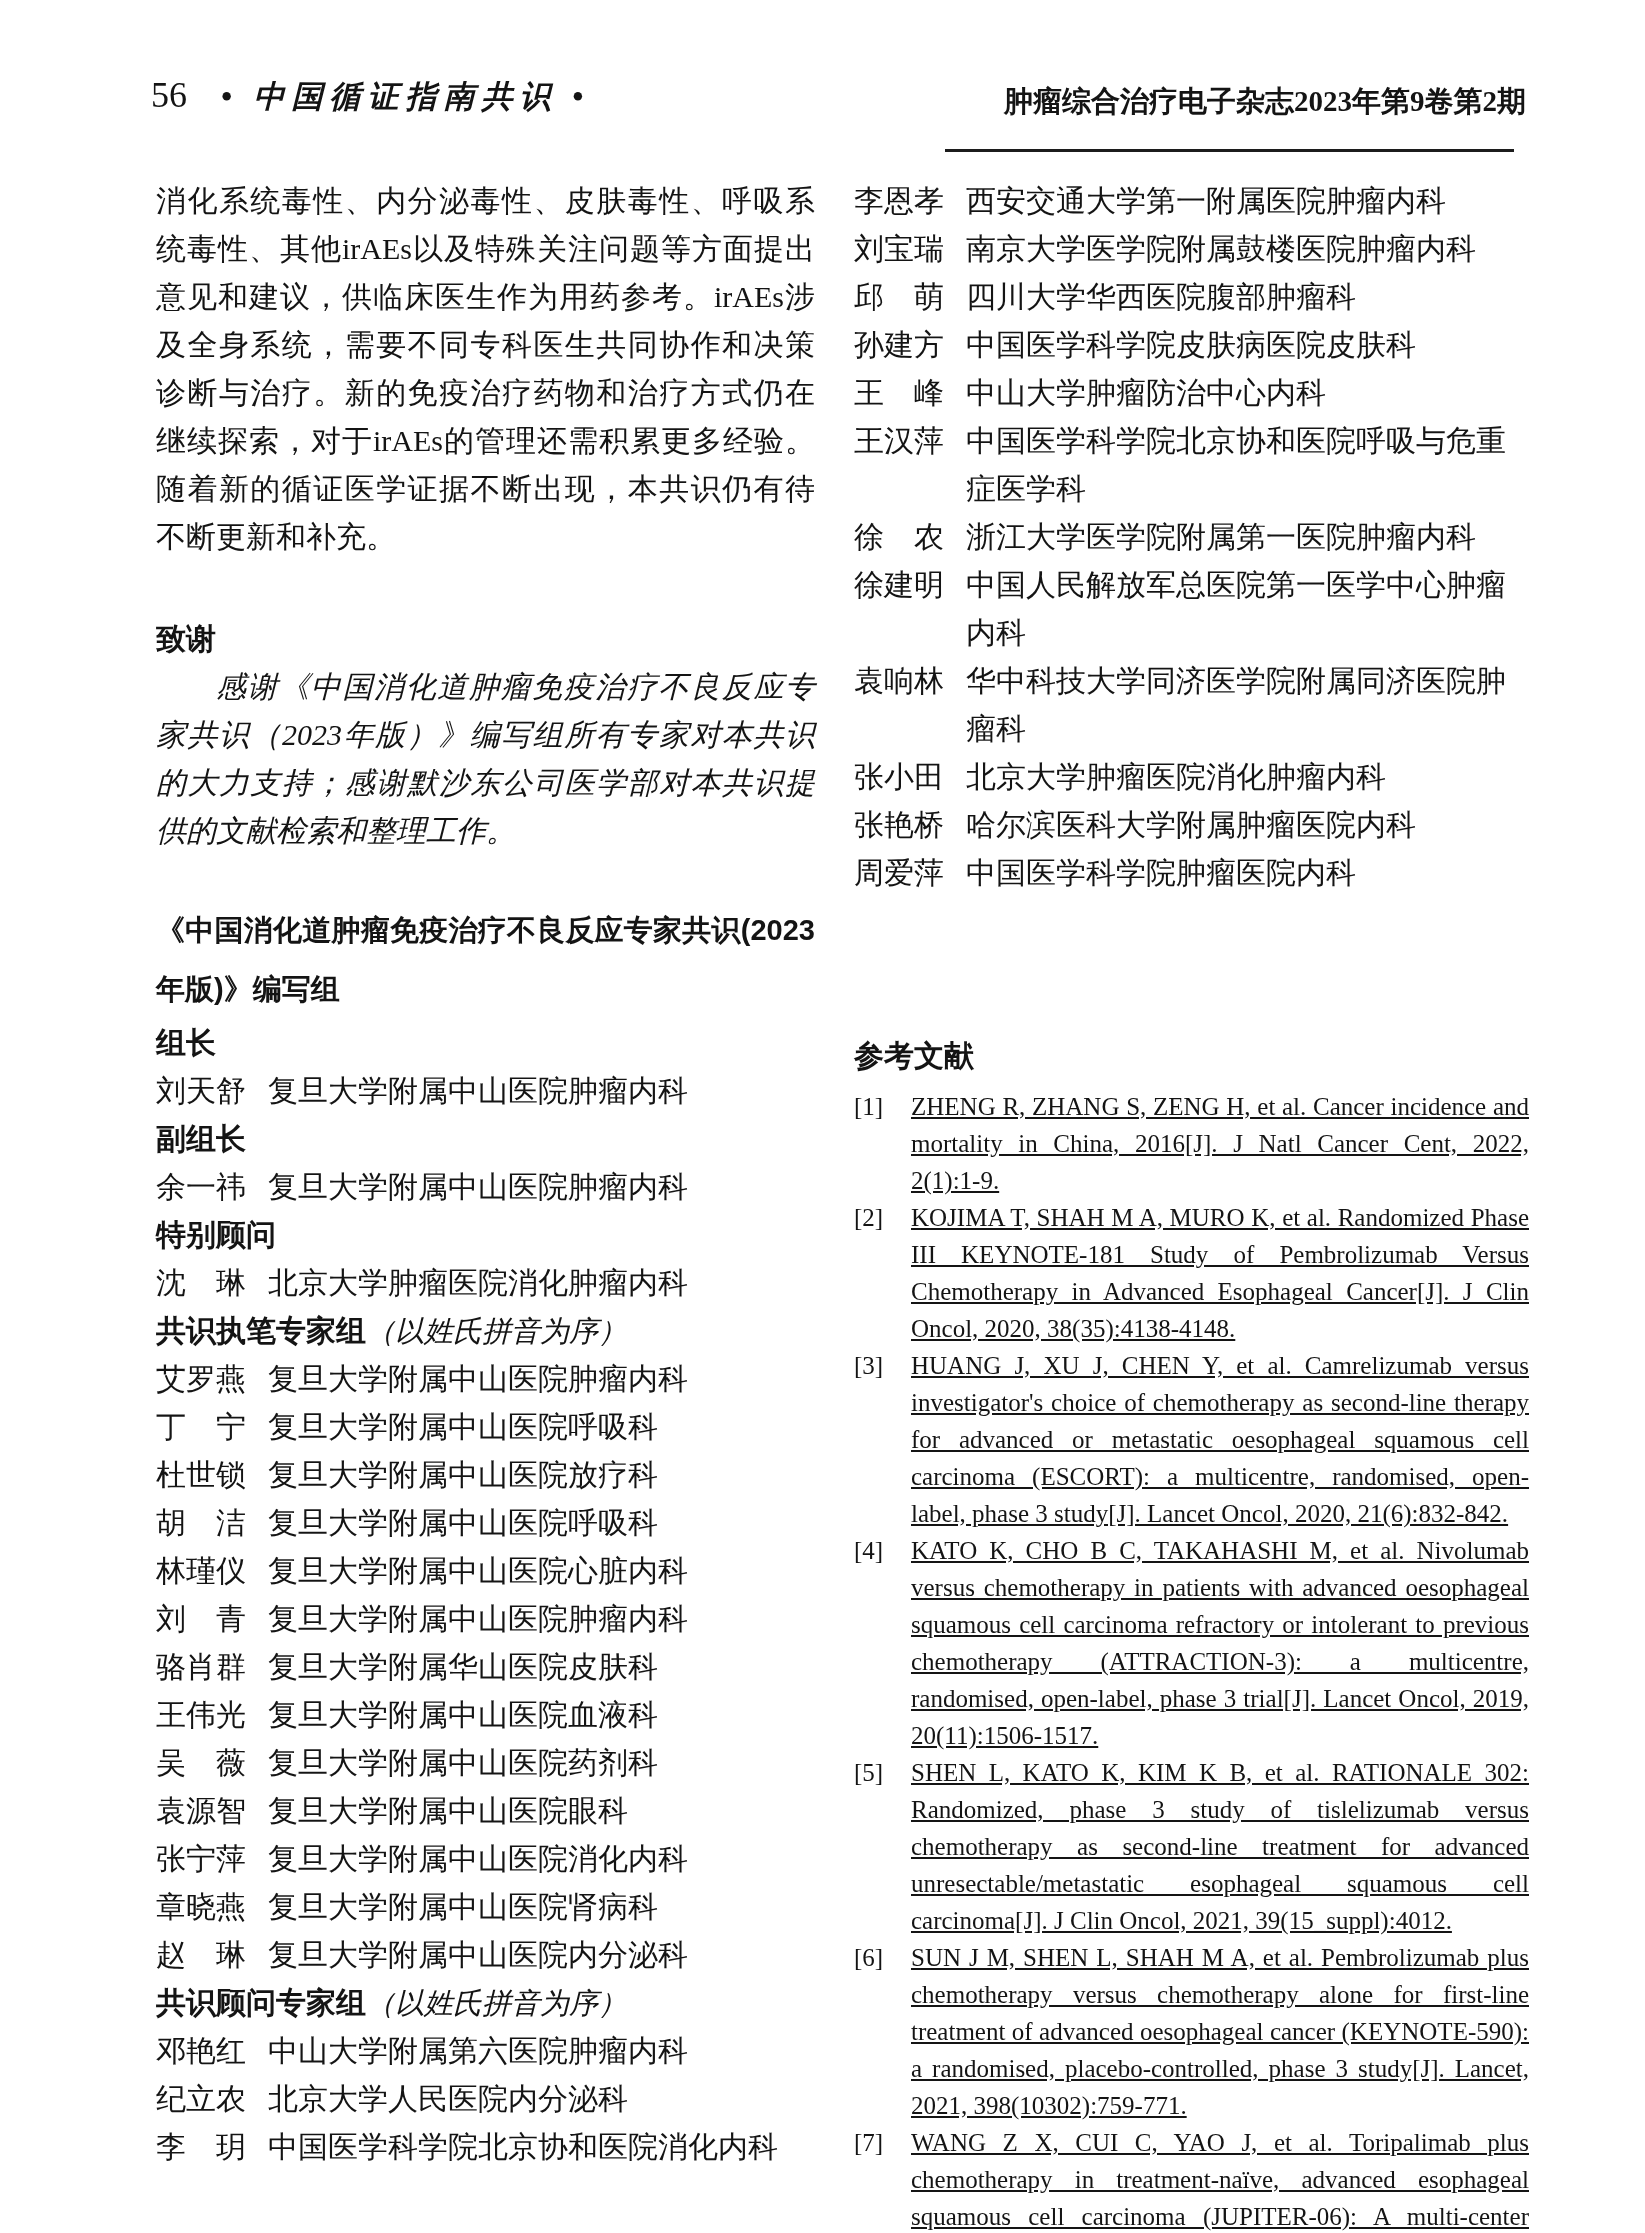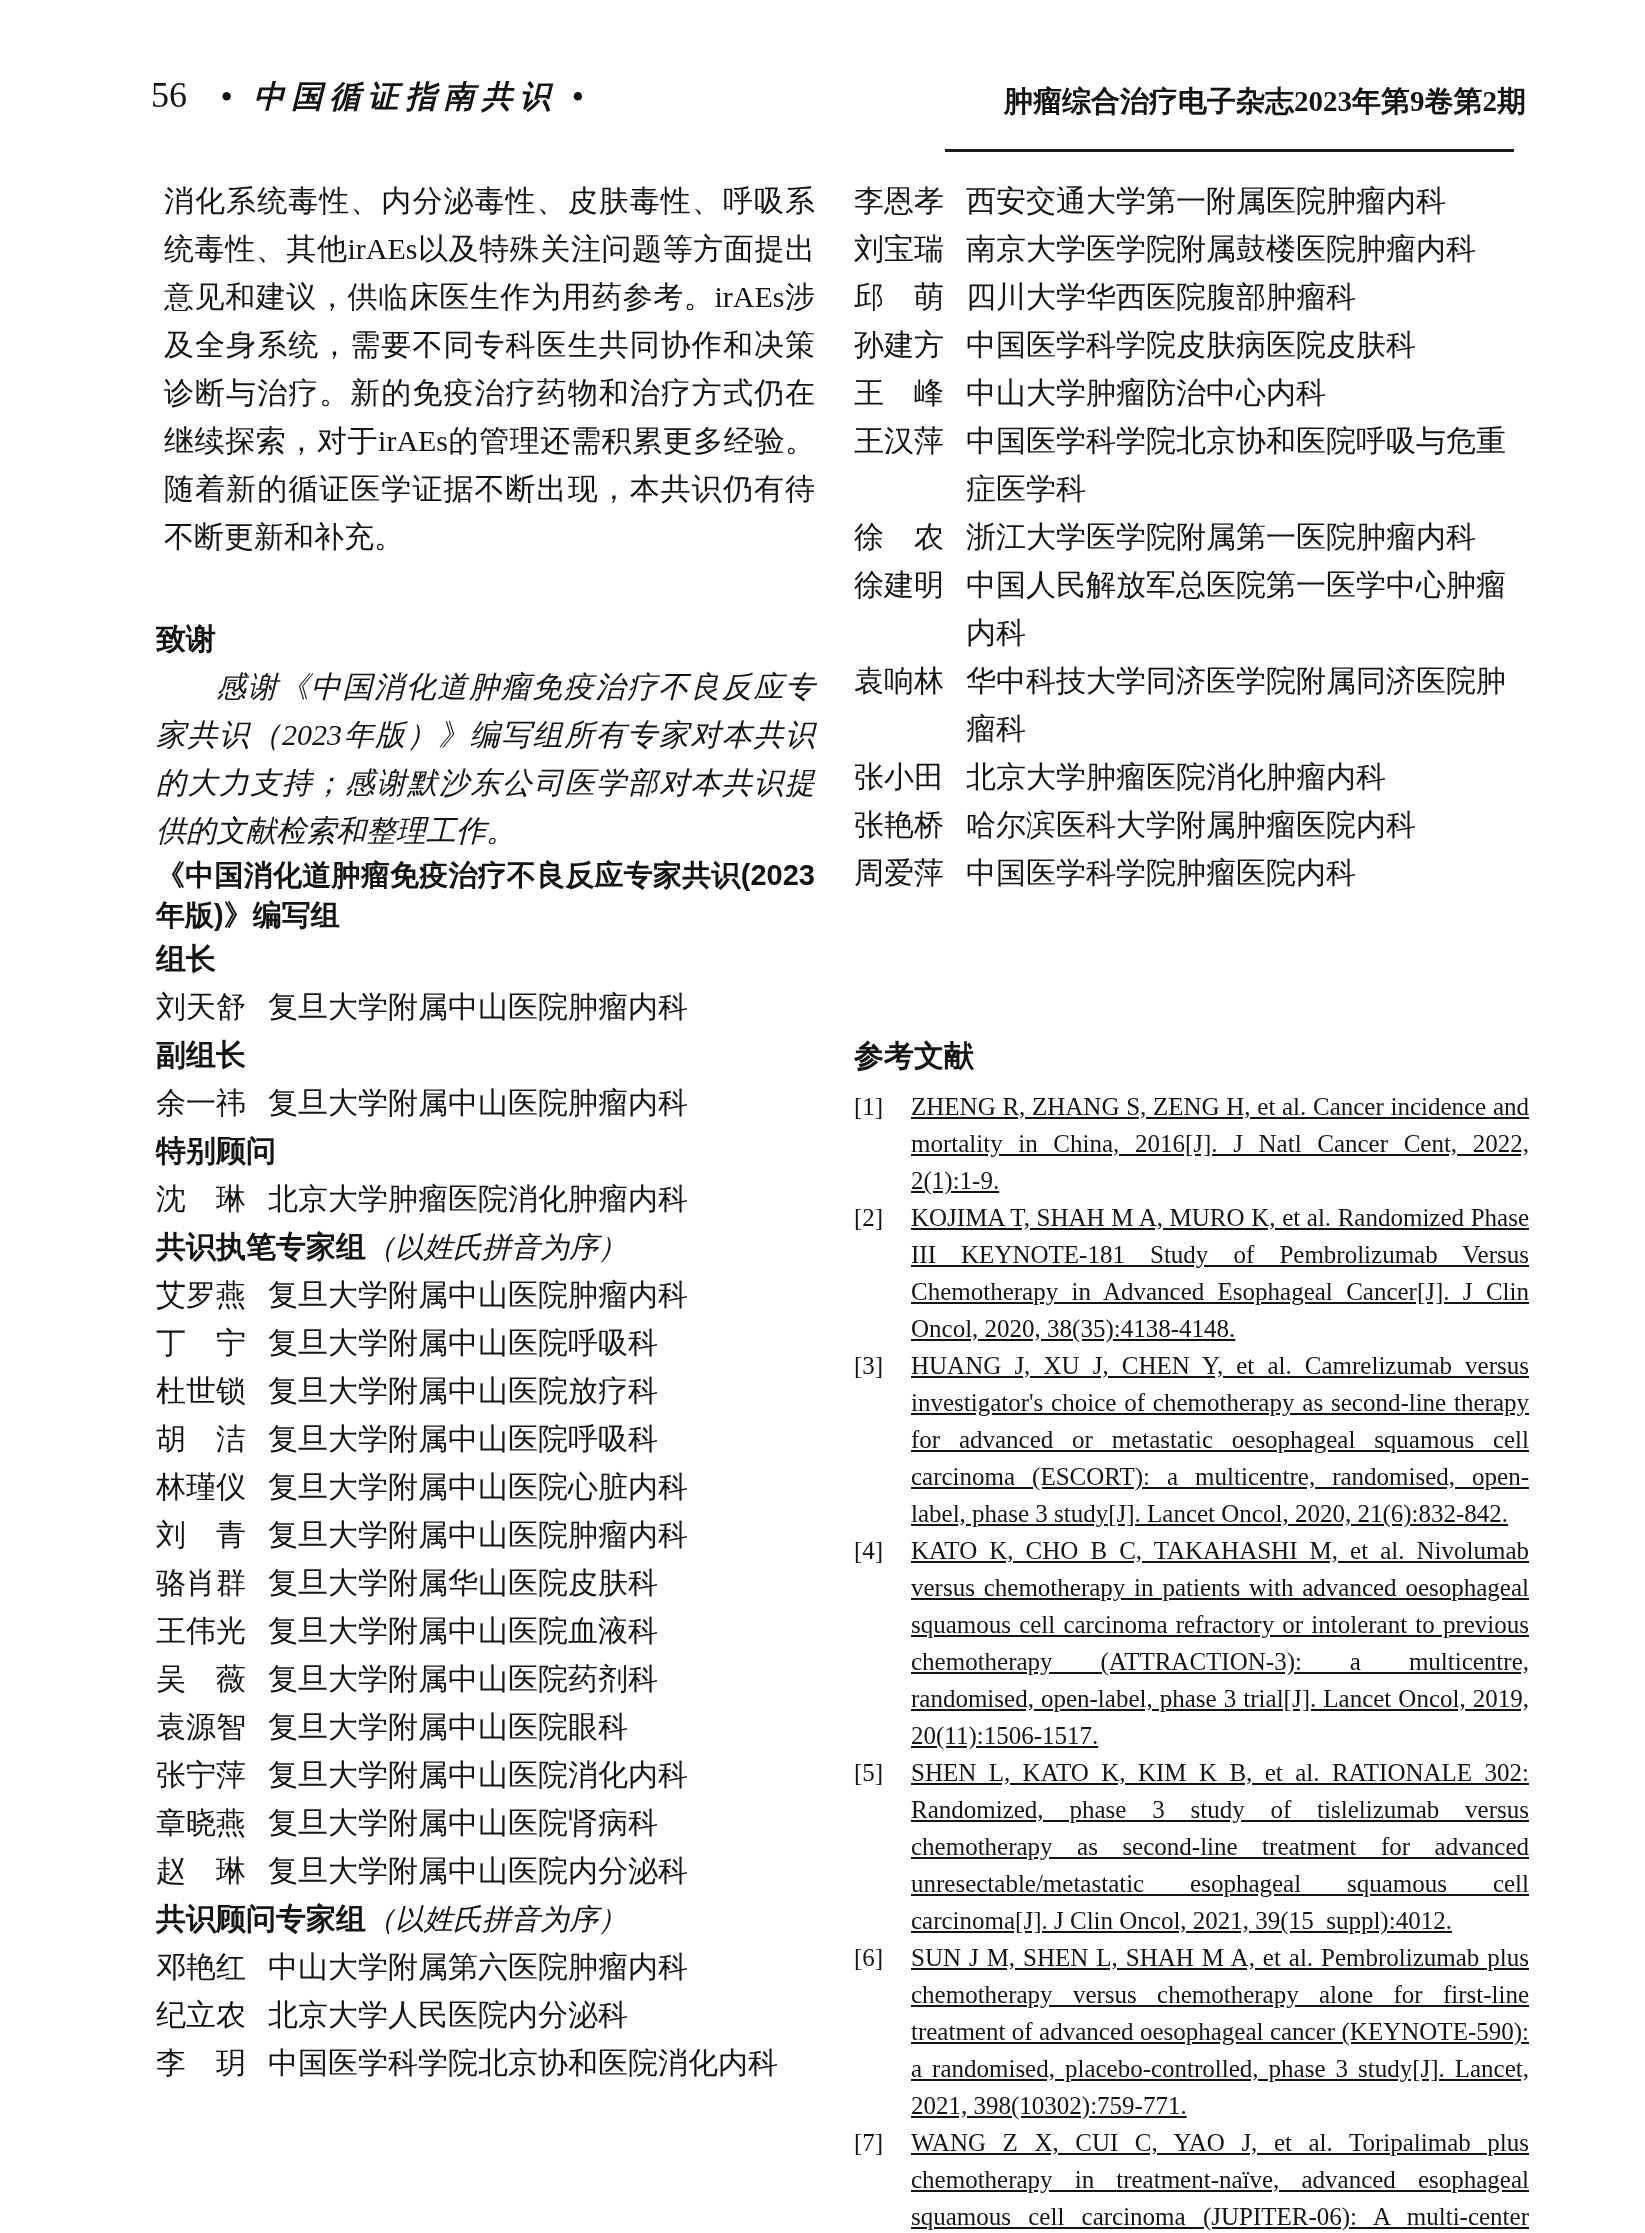--- a/index.html
+++ b/index.html
@@ -32,34 +32,34 @@
   
   .col-left {
     position:absolute; left:156px; top:177px; width:659px;
     font-size:30px; line-height:48px;
   }
   .col-right {
     position:absolute; left:854px; top:177px; width:675px;
     font-size:30px; line-height:48px;
   }
 
-  .intro { text-align:justify;margin-left:8px; }
+  .intro { text-align:justify; }
 
   .heading-hei {
     font-family:"Liberation Sans","DejaVu Sans",sans-serif;
     font-weight:bold; font-size:30px;
   }
   .ack-heading { margin-top:54px; }
   .ack-body {
     text-align:justify; text-indent:2em;
     font-style:italic;
   }
 
   .group-title {
-    font-size:29px; text-align:justify; line-height:40px;
+    margin-top:46px; font-size:29px; text-align:justify; line-height:59px;
   }
   .section-heading-row { }
   .section-note { font-weight:normal; font-style:italic; font-size:29px;
     font-family:"Liberation Serif","DejaVu Serif",serif; }
 
   .member-row { display:flex;justify-content:flex-end; }
   .member-name { flex:0 0 92px; white-space:nowrap; }
   .member-affil { flex:1; margin-left:20px; text-align:left; }
 
   

